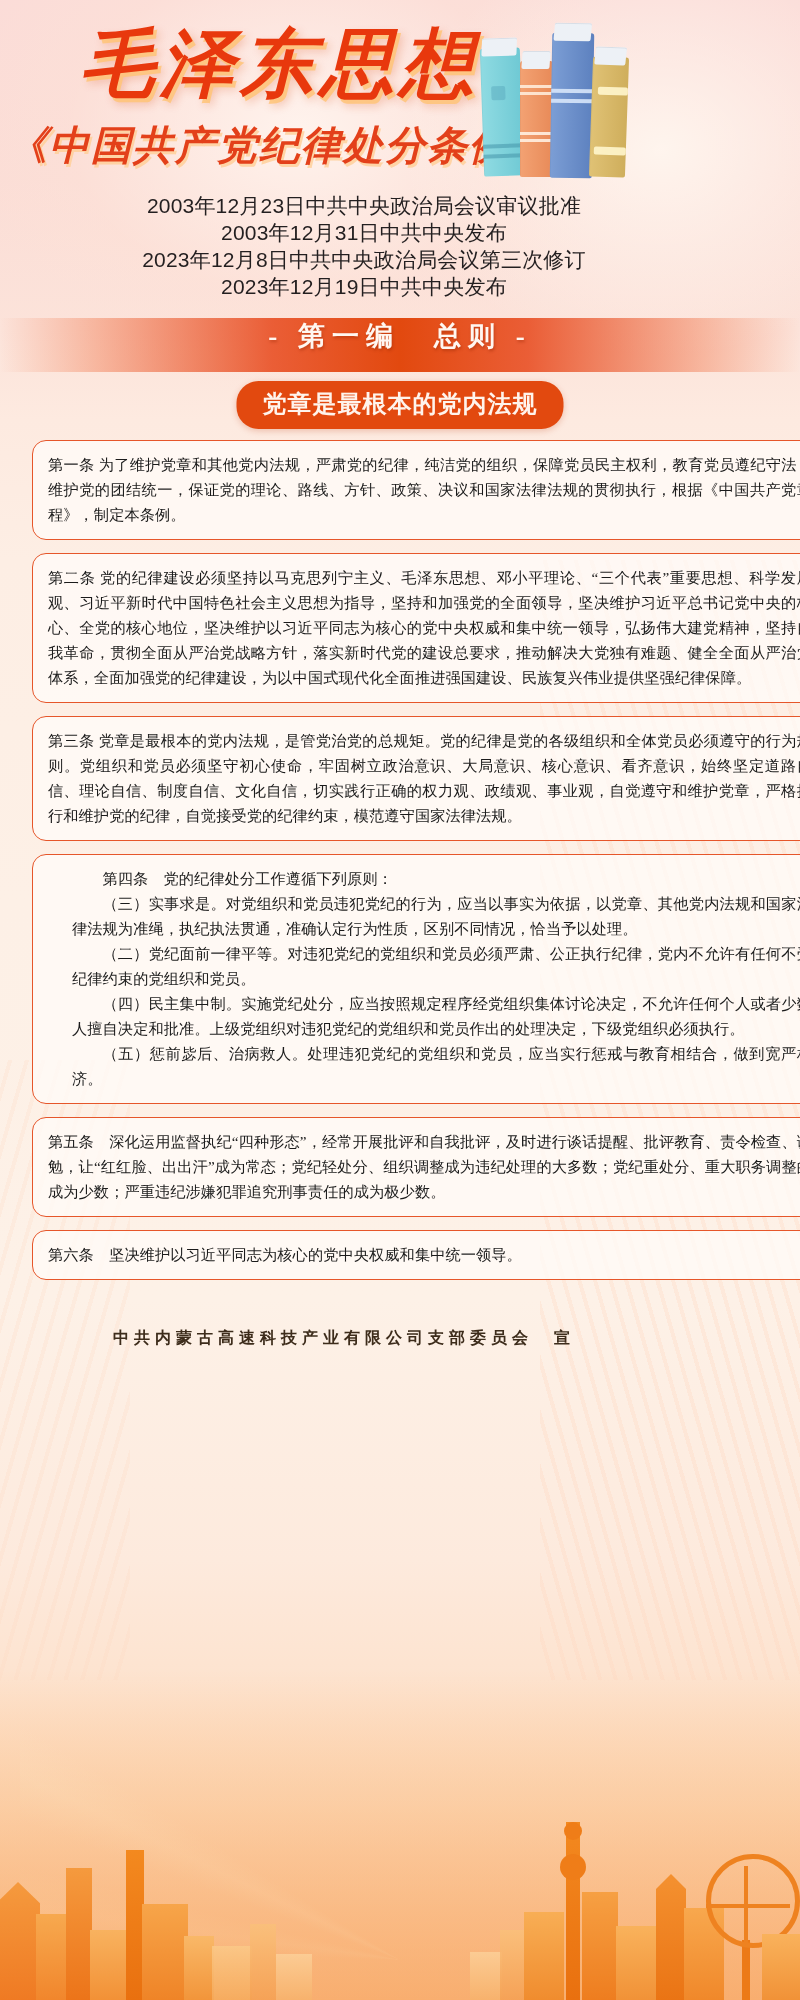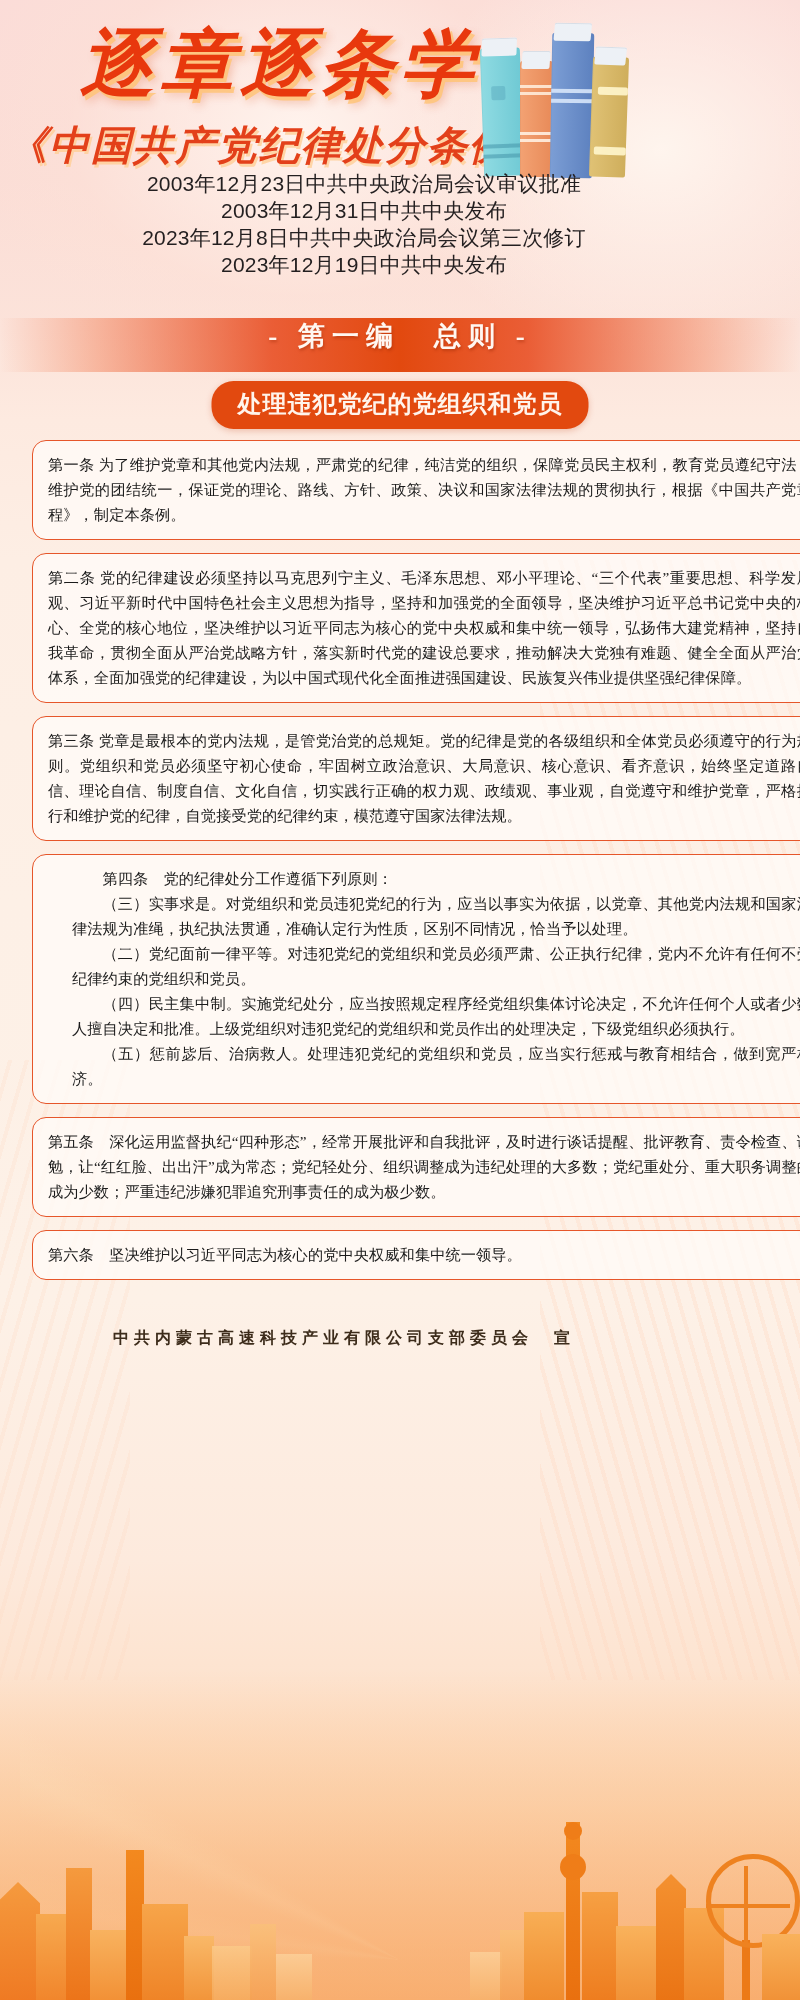--- a/index.html
+++ b/index.html
@@ -76,21 +76,21 @@
   .books{position:absolute;left:478px;top:18px;width:190px;height:160px;}
   .book{position:absolute;bottom:0;border-radius:3px 3px 2px 2px;
         box-shadow:1px 1px 0 rgba(0,0,0,.04) inset;}
   .pages{position:absolute;top:-10px;left:2px;right:3px;height:18px;
          background:#edf1f6;border-radius:2px;transform:skewX(-4deg);
          box-shadow:0 1px 0 #d8dee6 inset;}
   .band{position:absolute;left:0;right:0;height:4px;background:rgba(255,255,255,.6);}
 
   
   .dates{
-    position:absolute;left:0;top:170px;width:728px;text-align:center;
+    position:absolute;left:0;top:192px;width:728px;text-align:center;
     font-family:"Liberation Sans","DejaVu Sans",sans-serif;
     color:#231f20;font-size:21px;line-height:27px;letter-spacing:.2px;
   }
 
   
   .part-banner{
     position:absolute;left:0;top:318px;width:800px;height:54px;
     background:linear-gradient(90deg,
       rgba(245,120,60,0) 0%,
       rgba(238,95,45,.35) 12%,
@@ -161,21 +161,21 @@
 </head>
 <body>
 
 <div class="poster">
 
   <div class="glow"></div>
   <div class="glow2"></div>
   <div class="rays"></div>
   <div class="rays-left"></div>
 
-  <div class="main-title">逐章逐条学</div>
+  <div class="main-title">毛泽东思想</div>
   <div class="sub-title">《中国共产党纪律处分条例》</div>
 
   <div class="books">
     <div class="book" style="left:4px;bottom:2px;width:40px;height:128px;background:linear-gradient(90deg,#8fdbe2,#6fc9d4);transform:rotate(-2deg);">
       <div class="pages"></div>
       <div class="band" style="top:38px;height:14px;left:10px;right:16px;background:rgba(90,170,190,.5);border-radius:2px;"></div>
       <div class="band" style="bottom:28px;background:rgba(70,150,170,.55);"></div>
       <div class="band" style="bottom:18px;background:rgba(70,150,170,.55);"></div>
     </div>
     <div class="book" style="left:42px;bottom:1px;width:33px;height:116px;background:linear-gradient(90deg,#f3a273,#e88a58);">
@@ -201,21 +201,21 @@
     <div>2003年12月23日中共中央政治局会议审议批准</div>
     <div>2003年12月31日中共中央发布</div>
     <div>2023年12月8日中共中央政治局会议第三次修订</div>
     <div>2023年12月19日中共中央发布</div>
   </div>
 
   <div class="part-banner">
     <span>- 第一编　总则 -</span>
   </div>
 
-  <div class="chapter-pill">处理违犯党纪的党组织和党员</div>
+  <div class="chapter-pill">党章是最根本的党内法规</div>
 
   <div class="cards">
       <div class="card">
         <p>第一条 为了维护党章和其他党内法规，严肃党的纪律，纯洁党的组织，保障党员民主权利，教育党员遵纪守法，维护党的团结统一，保证党的理论、路线、方针、政策、决议和国家法律法规的贯彻执行，根据《中国共产党章程》，制定本条例。</p>
       </div>
       <div class="card">
         <p>第二条 党的纪律建设必须坚持以马克思列宁主义、毛泽东思想、邓小平理论、“三个代表”重要思想、科学发展观、习近平新时代中国特色社会主义思想为指导，坚持和加强党的全面领导，坚决维护习近平总书记党中央的核心、全党的核心地位，坚决维护以习近平同志为核心的党中央权威和集中统一领导，弘扬伟大建党精神，坚持自我革命，贯彻全面从严治党战略方针，落实新时代党的建设总要求，推动解决大党独有难题、健全全面从严治党体系，全面加强党的纪律建设，为以中国式现代化全面推进强国建设、民族复兴伟业提供坚强纪律保障。</p>
       </div>
       <div class="card">
         <p>第三条 党章是最根本的党内法规，是管党治党的总规矩。党的纪律是党的各级组织和全体党员必须遵守的行为规则。党组织和党员必须坚守初心使命，牢固树立政治意识、大局意识、核心意识、看齐意识，始终坚定道路自信、理论自信、制度自信、文化自信，切实践行正确的权力观、政绩观、事业观，自觉遵守和维护党章，严格执行和维护党的纪律，自觉接受党的纪律约束，模范遵守国家法律法规。</p>

